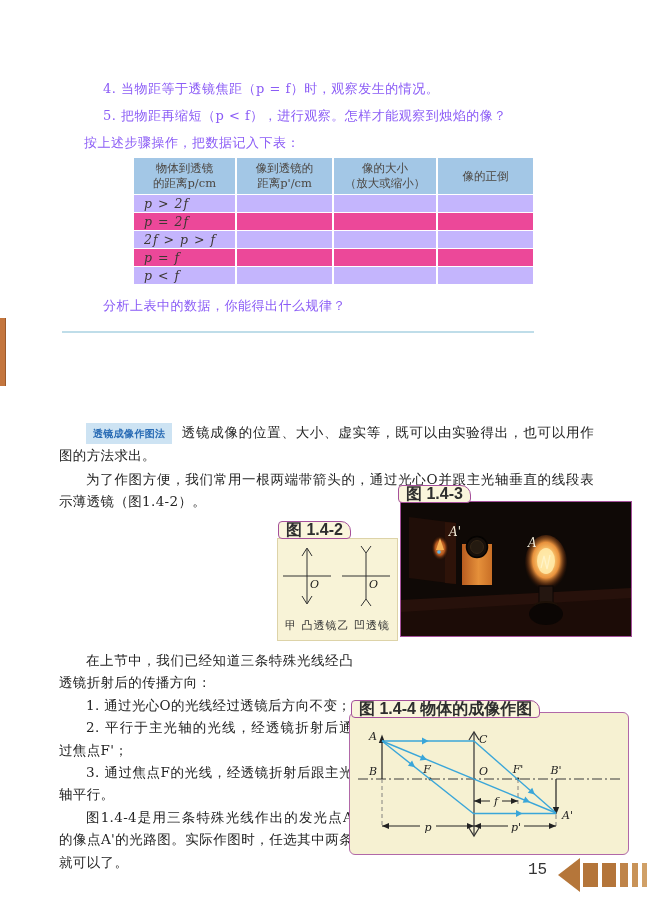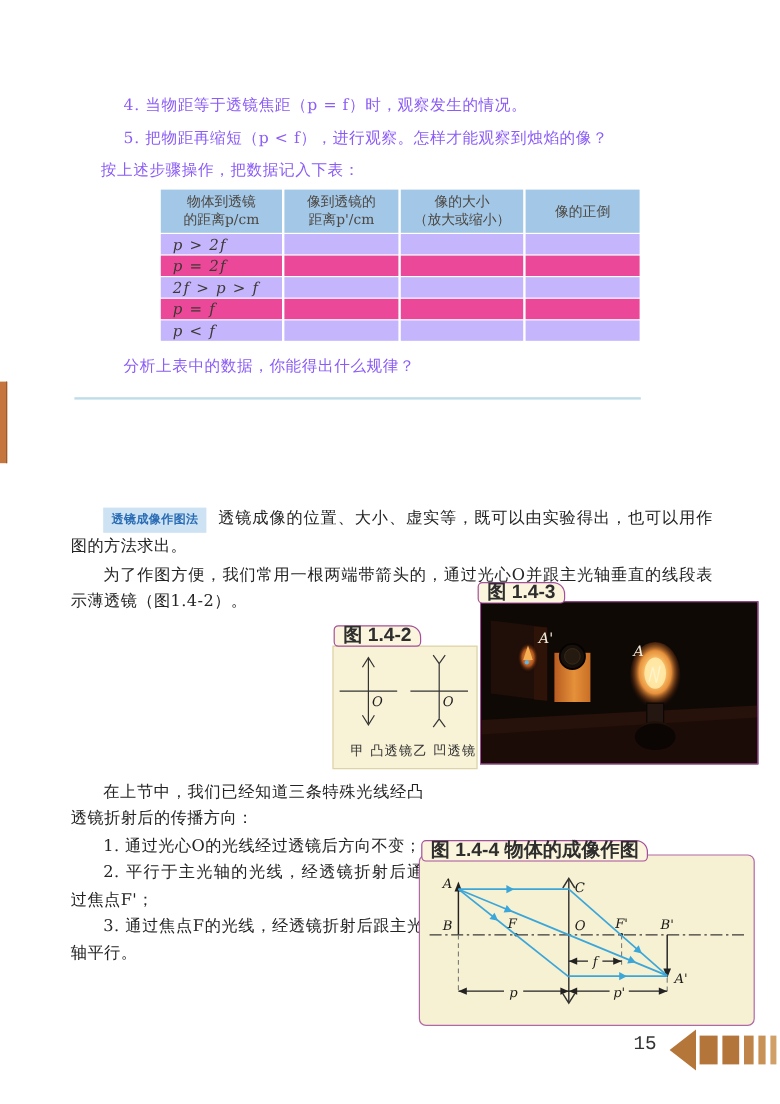--- a/index.html
+++ b/index.html
@@ -123,21 +123,21 @@
       <text x="32" y="44">O</text>
 
       <line x1="64" y1="32" x2="112" y2="32" stroke="#333" stroke-width="1"></line>
       <line x1="88" y1="9" x2="88" y2="55" stroke="#333" stroke-width="1"></line>
       <line x1="88" y1="9" x2="83" y2="2" stroke="#333" stroke-width="1"></line>
       <line x1="88" y1="9" x2="93" y2="2" stroke="#333" stroke-width="1"></line>
       <line x1="88" y1="55" x2="83" y2="62" stroke="#333" stroke-width="1"></line>
       <line x1="88" y1="55" x2="93" y2="62" stroke="#333" stroke-width="1"></line>
       <text x="91" y="44">O</text>
     </svg>
-    <div class="fig-caption" style="display:flex;justify-content:flex-end;margin-top:6px;">
+    <div class="fig-caption" style="display:flex;justify-content:center;margin-top:6px;">
       <span>甲 凸透镜</span>
       <span>乙 凹透镜</span>
     </div>
   </div>
 
   <div class="abs fig-tab" style="left:398px;top:485px;">图 1.4-3</div>
   <div class="abs photo-frame" style="left:400px;top:501px;width:230px;height:134px;">
     <svg width="230" height="134" viewBox="0 0 230 134">
       <defs>
         <radialGradient id="gBulb" cx="50%" cy="45%" r="55%">
@@ -181,20 +181,21 @@
       <ellipse cx="145" cy="112" rx="17" ry="11" fill="#0b0604"></ellipse>
       <text x="127" y="45" class="photo-label">A</text>
     </svg>
   </div>
 
   <div class="abs" style="left:59px;top:649px;width:294px;">
     <p class="body-text indent">在上节中，我们已经知道三条特殊光线经凸透镜折射后的传播方向：</p>
     <p class="body-text indent">1. 通过光心O的光线经过透镜后方向不变；</p>
     <p class="body-text indent">2. 平行于主光轴的光线，经透镜折射后通过焦点F'；</p>
     <p class="body-text indent">3. 通过焦点F的光线，经透镜折射后跟主光轴平行。</p>
+    <p class="body-text indent">图1.4-4是用三条特殊光线作出的发光点A的像点A'的光路图。实际作图时，任选其中两条就可以了。</p>
   </div>
 
   <div class="abs fig-tab" style="left:351px;top:700px;">图 1.4-4 物体的成像作图</div>
   <div class="abs fig144-box" style="left:349px;top:712px;width:278px;height:141px;">
     <svg width="278" height="141" viewBox="0 0 278 141">
 
       <line x1="8" y1="66" x2="270" y2="66" stroke="#3a3a3a" stroke-width="1" stroke-dasharray="10 3 2 3"></line>
 
       <line x1="124" y1="20" x2="124" y2="122" stroke="#333" stroke-width="1.2"></line>
       <polyline points="119,27 124,19 129,27" fill="none" stroke="#333" stroke-width="1.2"></polyline>

